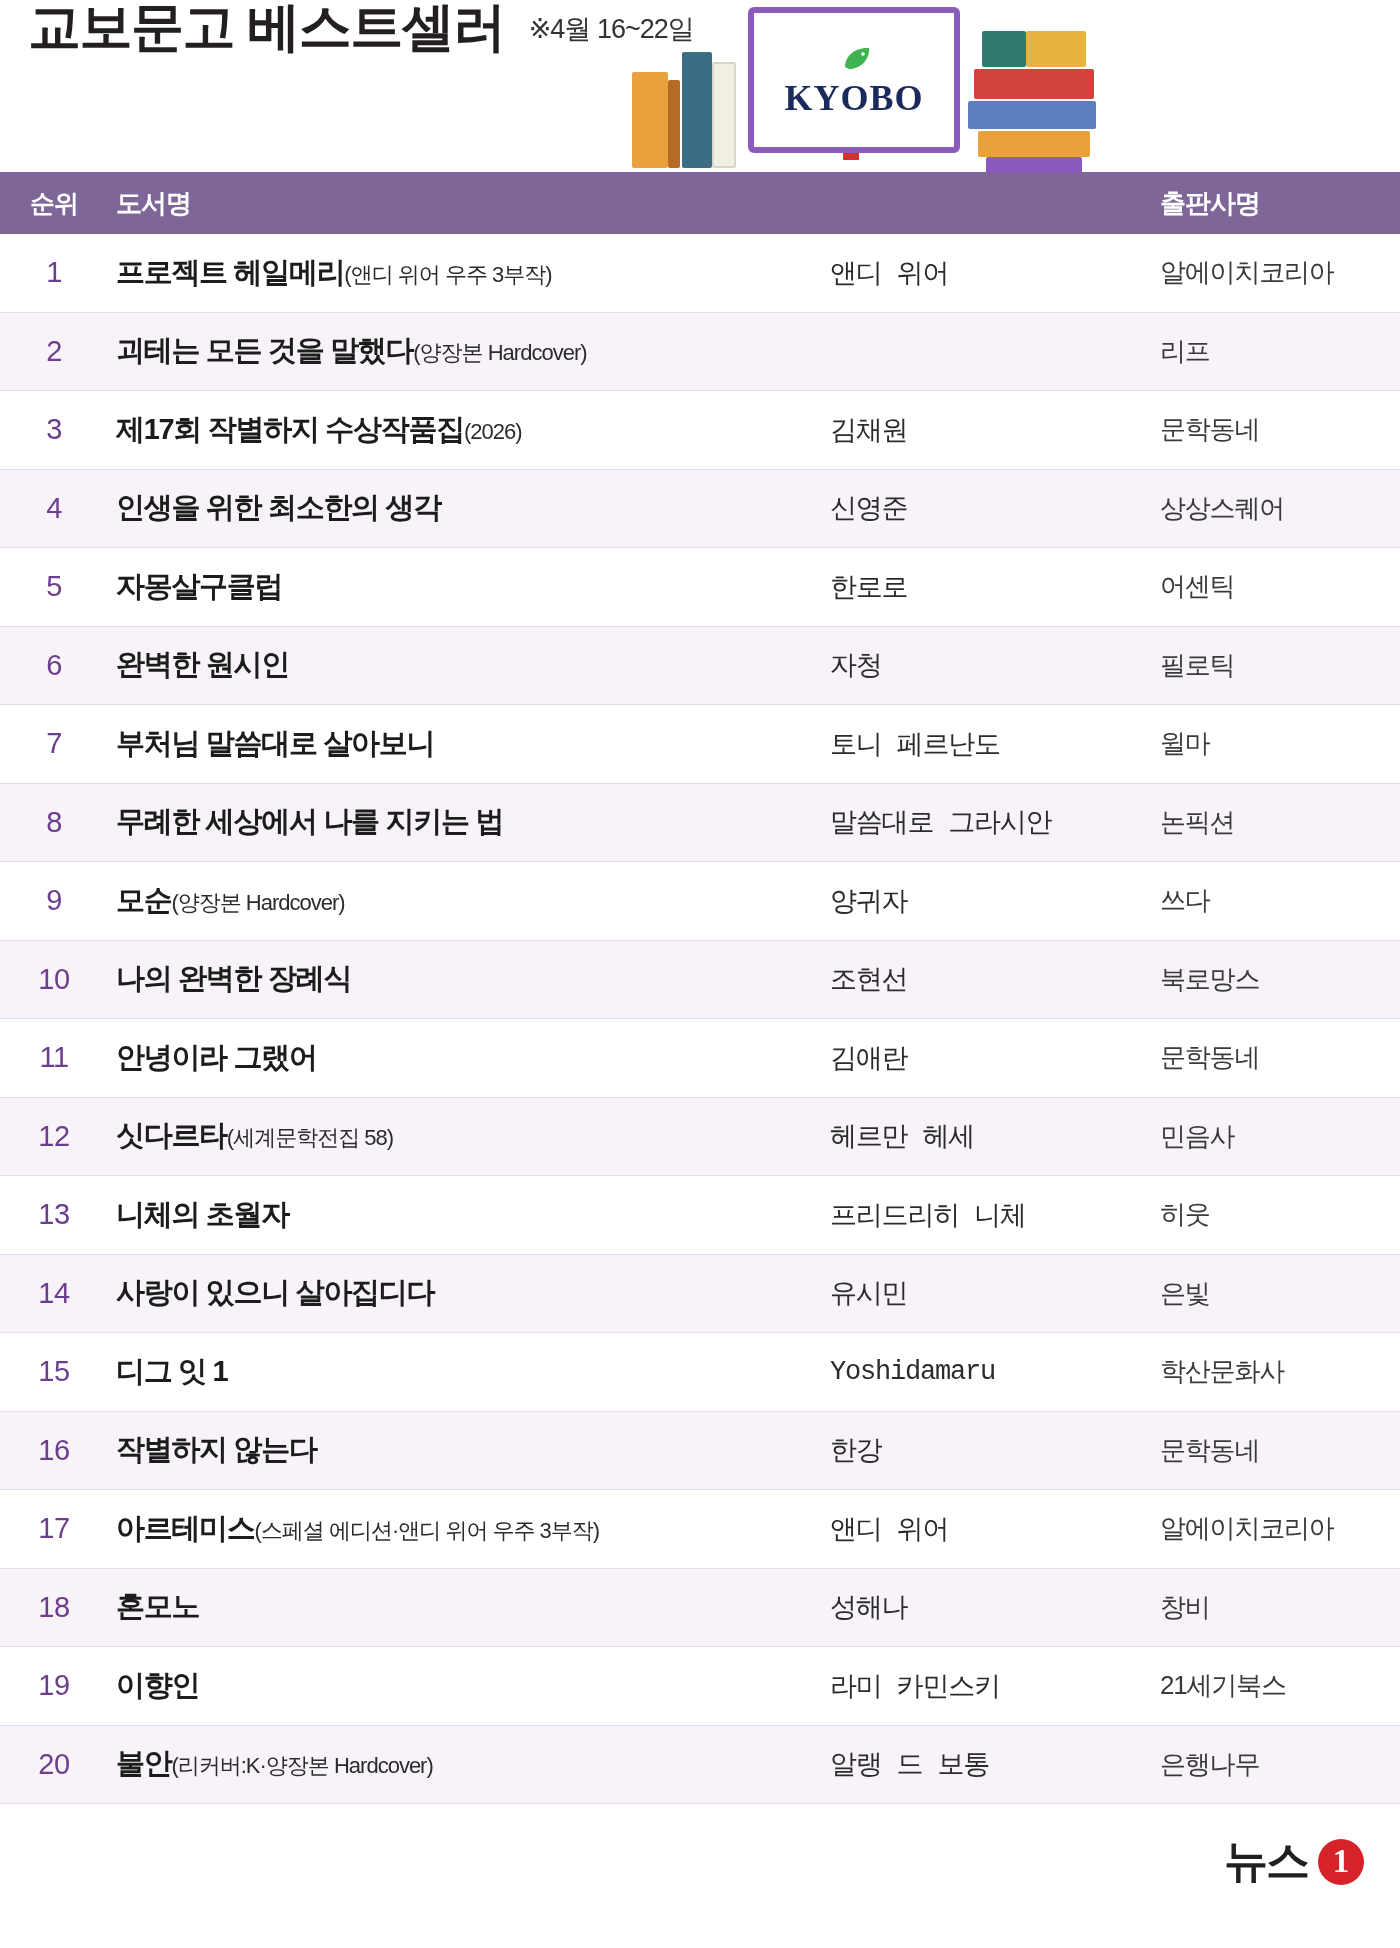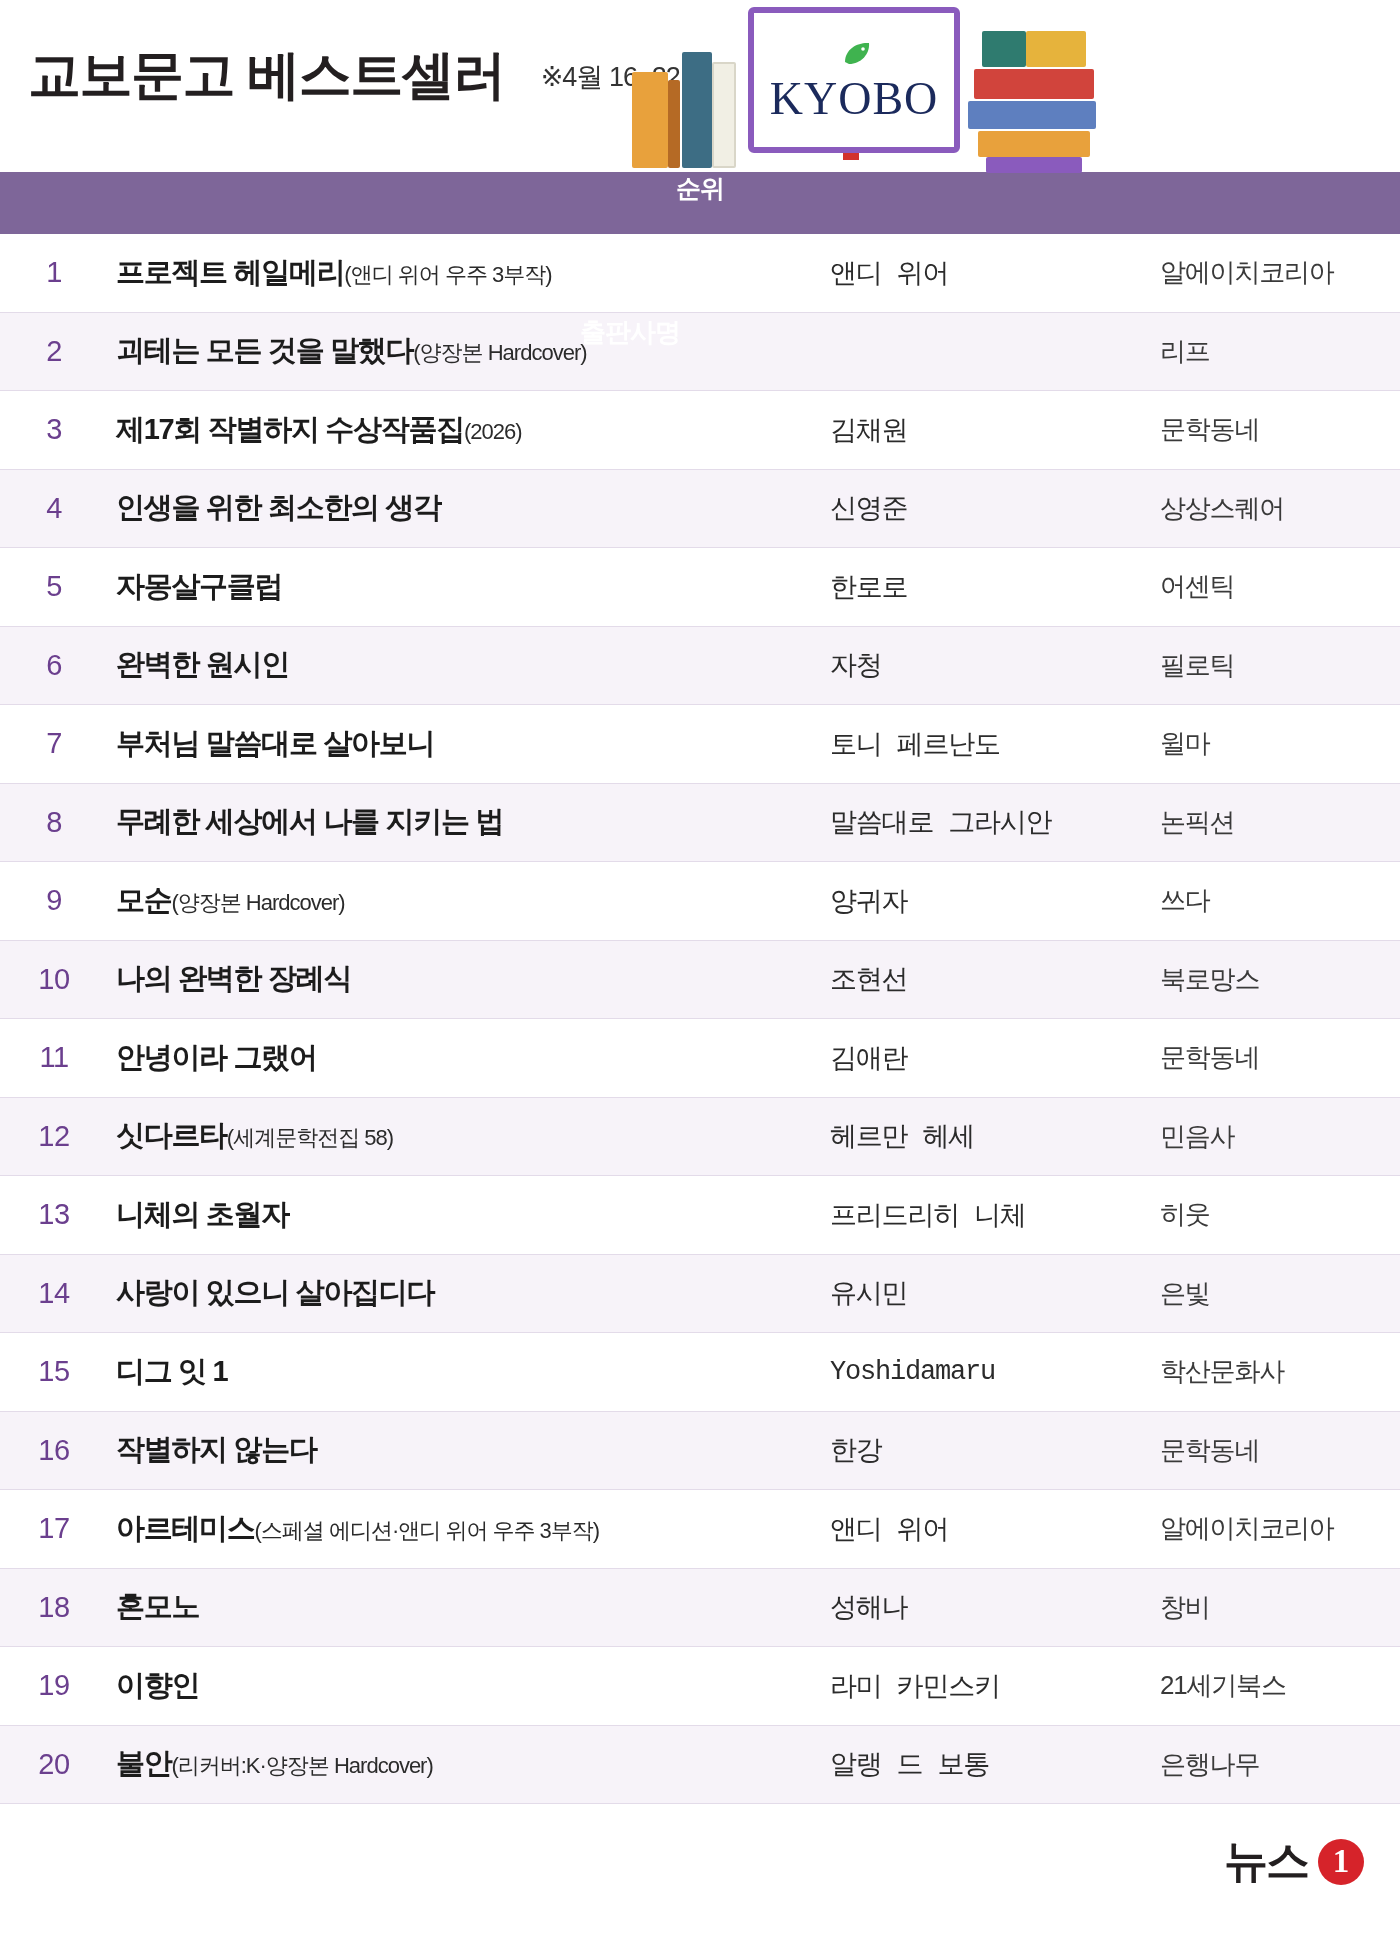--- a/index.html
+++ b/index.html
@@ -18,22 +18,21 @@
 
   
   .header {
     position: relative;
     height: 172px;
     padding: 0 0 0 28px;
   }
   .title-row {
     display: flex;
     align-items: flex-end;
-    gap: 36px;
-    padding-top: 48px;
+    gap: 24px;
   }
   .main-title {
     font-size: 53px;
     font-weight: bold;
     color: #231f20;
     letter-spacing: -1.5px;
     line-height: 1;
   }
   .date-note {
     font-size: 27px;
@@ -70,22 +69,22 @@
     flex-direction: column;
     z-index: 5;
   }
   .logo-bird {
     width: 34px; height: 34px;
     margin-bottom: 2px;
     position: relative;
   }
   .logo-bird svg { display:block; }
   .logo-text {
-    font-size: 46px;
-    font-weight: normal;
+    font-size: 36px;
+    font-weight: bold;
     letter-spacing: 1px;
     color: #1b2a5c;
     font-family: "Liberation Serif", serif;
   }
   .logo-stand {
     position: absolute;
     left: 213px;
     top: 148px;
     width: 16px;
     height: 12px;
@@ -96,21 +95,20 @@
   
   .table-head {
     display: flex;
     align-items: center;
     height: 62px;
     background: #7e6699;
     color: #ffffff;
     font-size: 26px;
     font-weight: bold;
     letter-spacing: -1px;
-    flex-direction: column;
   }
   .col-rank  { width: 108px; text-align: center; flex: 0 0 108px; }
   .col-title { flex: 1 1 auto; padding-left: 8px; }
   .col-author{ width: 330px; flex: 0 0 330px; }
   .col-pub   { width: 240px; flex: 0 0 240px; }
 
   .table-head .col-rank { font-size: 25px; }
 
   .row {
     display: flex;

